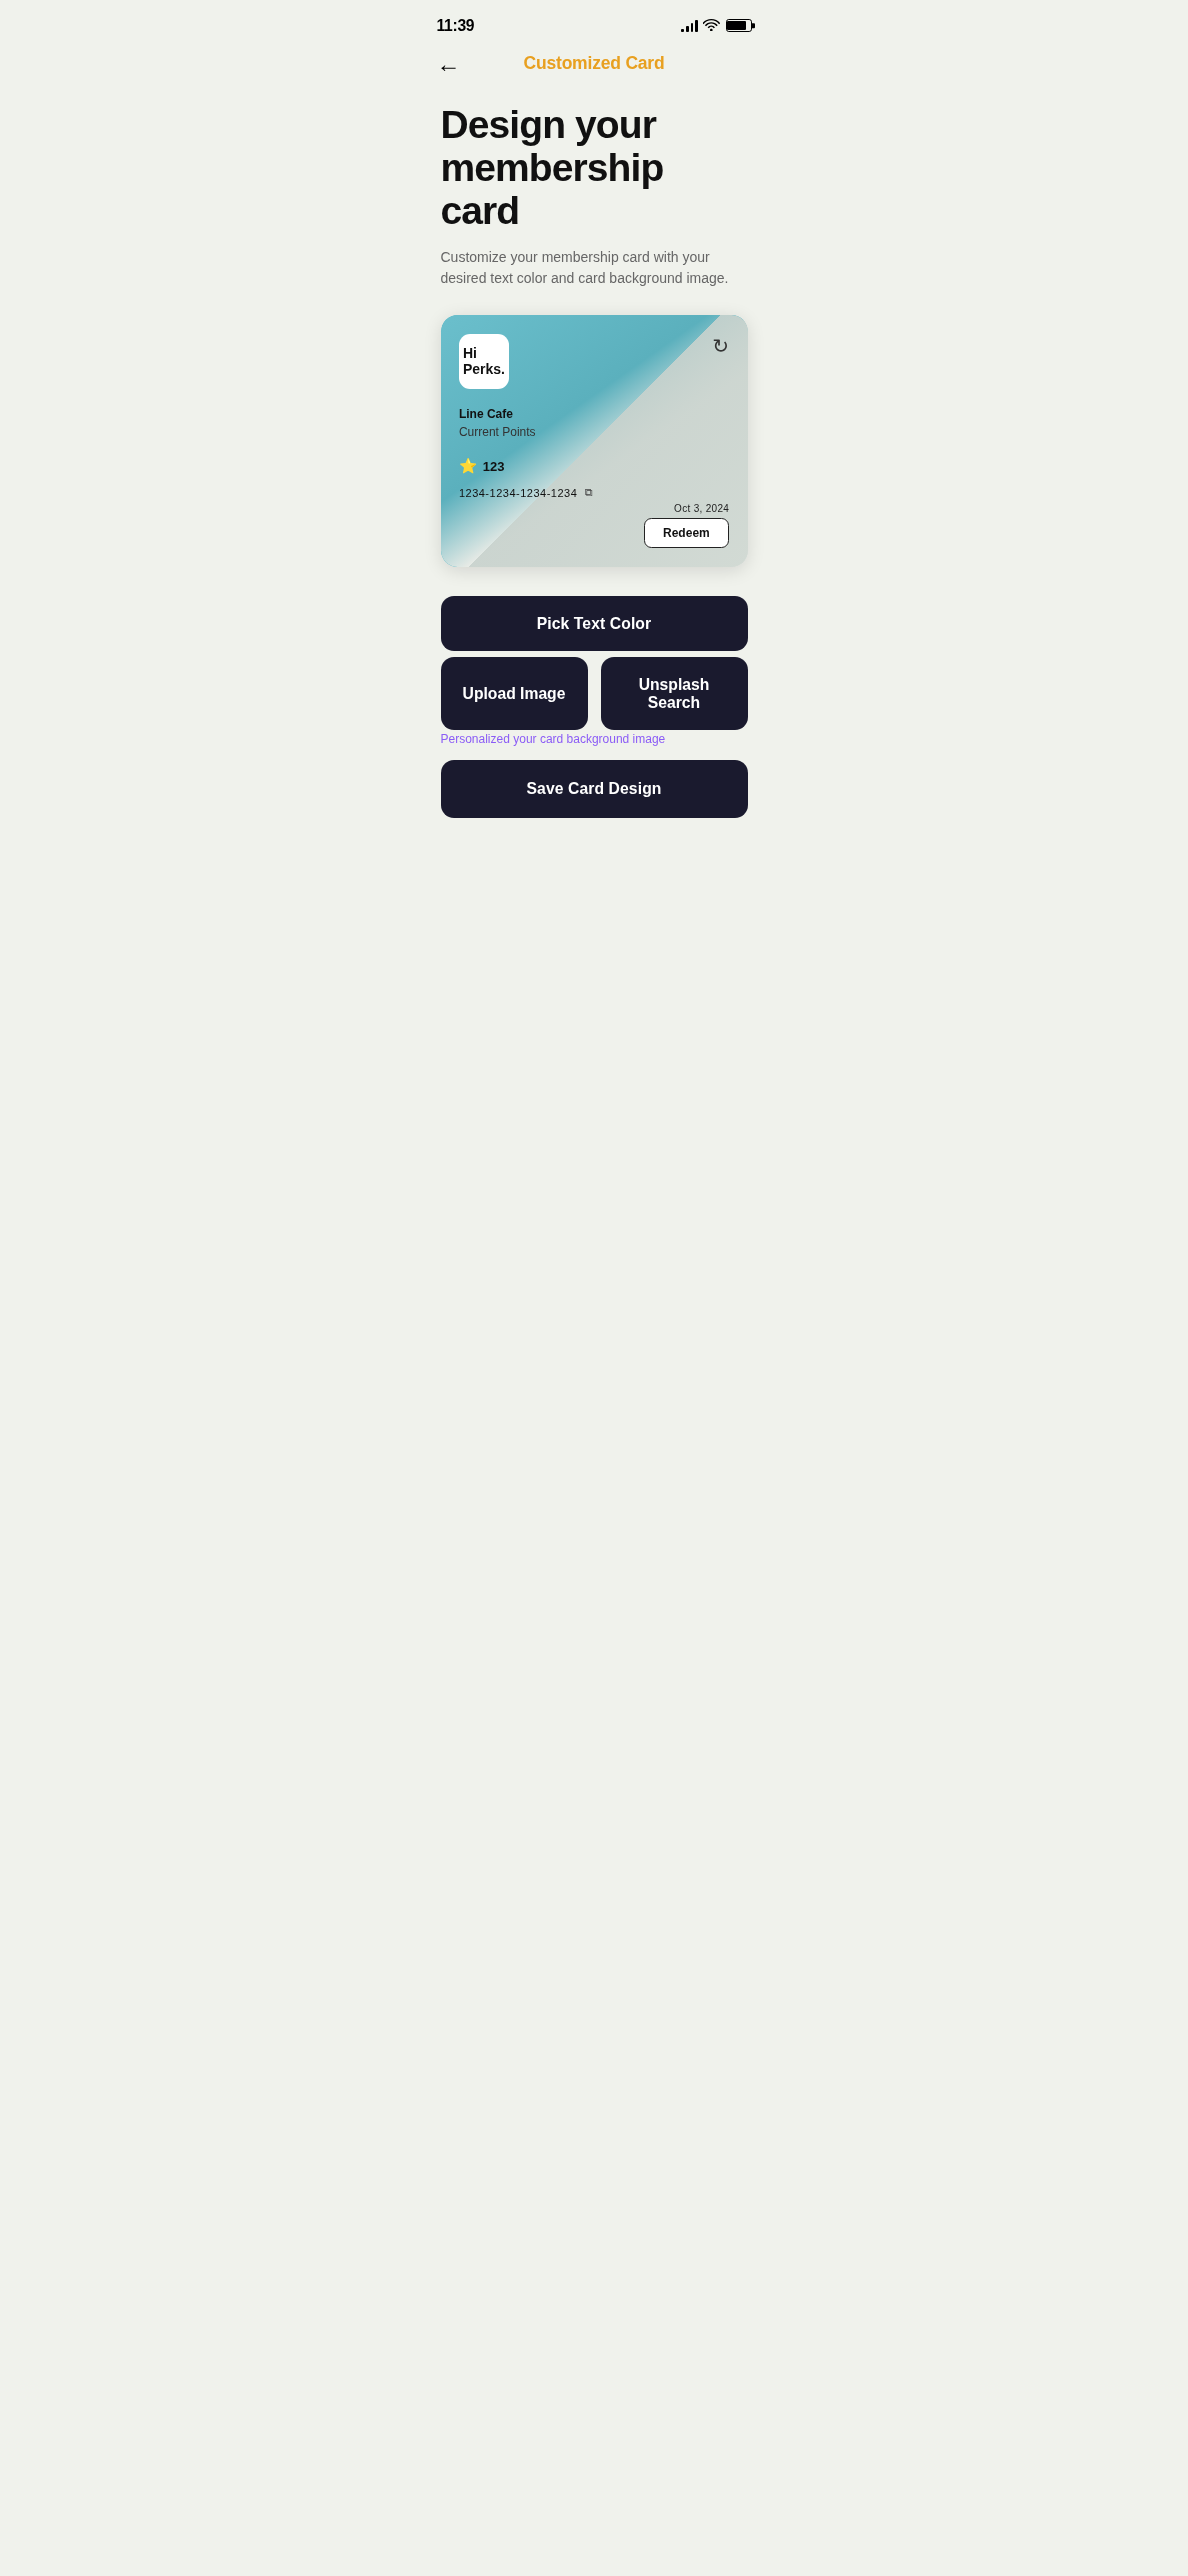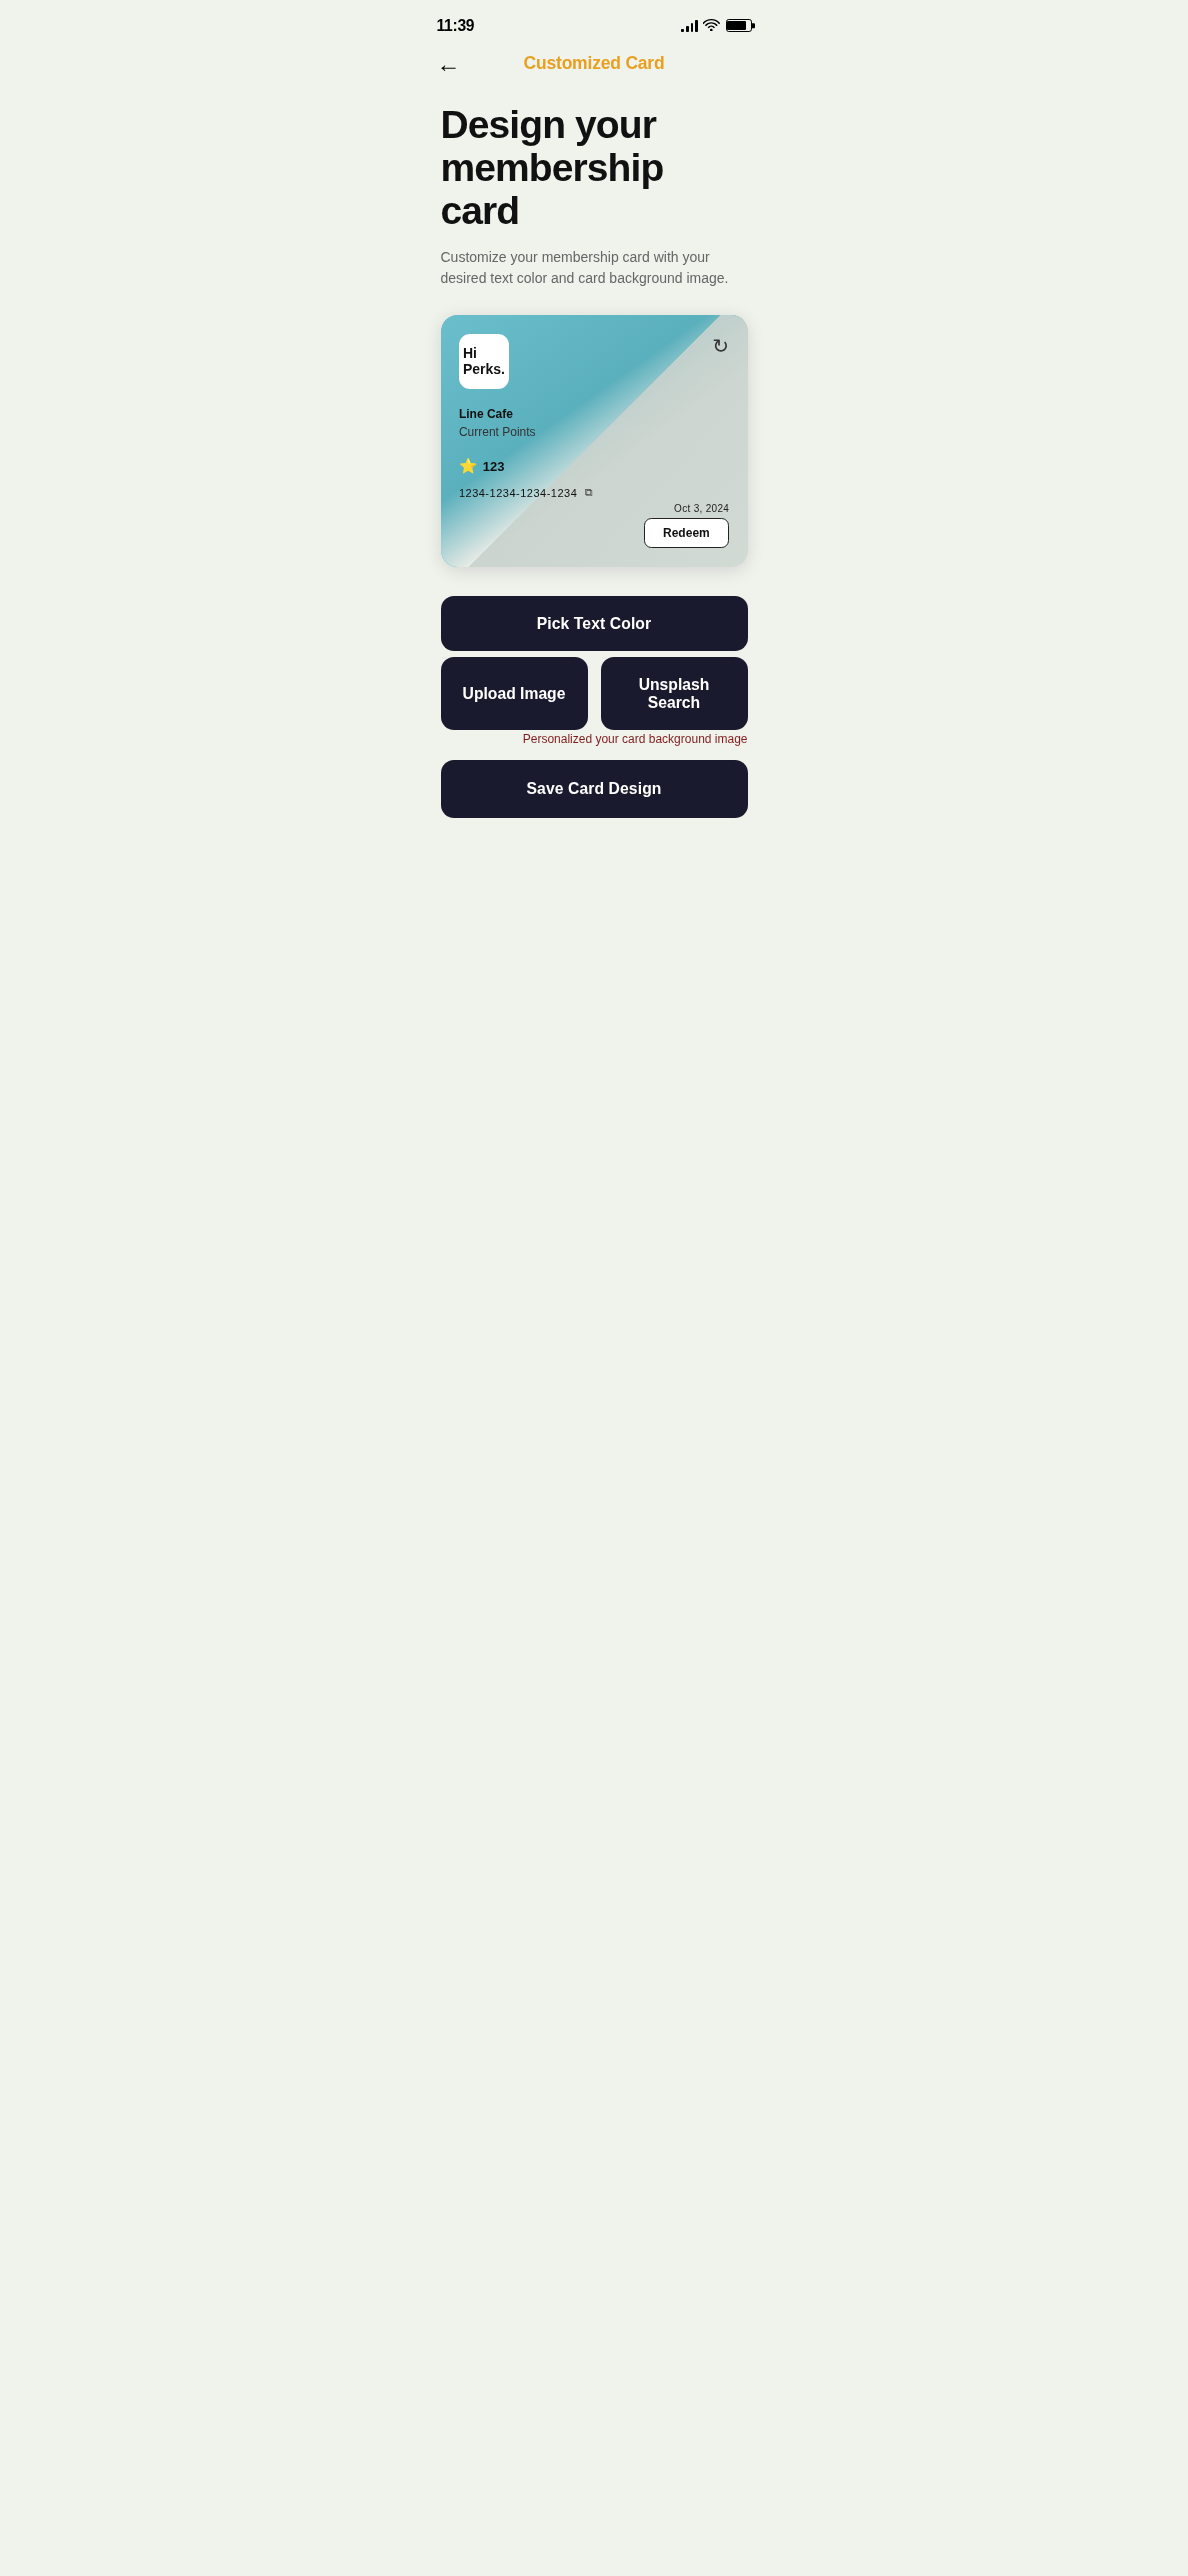--- a/index.html
+++ b/index.html
@@ -304,23 +304,23 @@
       color: white;
       border: none;
       border-radius: 13px;
       padding: 18.4px 11px;
       font-size: 15.7px;
       font-weight: 600;
       cursor: pointer;
     }
 
     .btn-hint {
-      text-align: right;
+      text-align: left;
       font-size: 12px;
-      color: #7f1d1d;
+      color: #8b5cf6;
       margin-top: -3.7px;
     }
 
     .btn-save {
       width: 100%;
       background: #1a1a2e;
       color: white;
       border: none;
       border-radius: 13px;
       padding: 20px;

